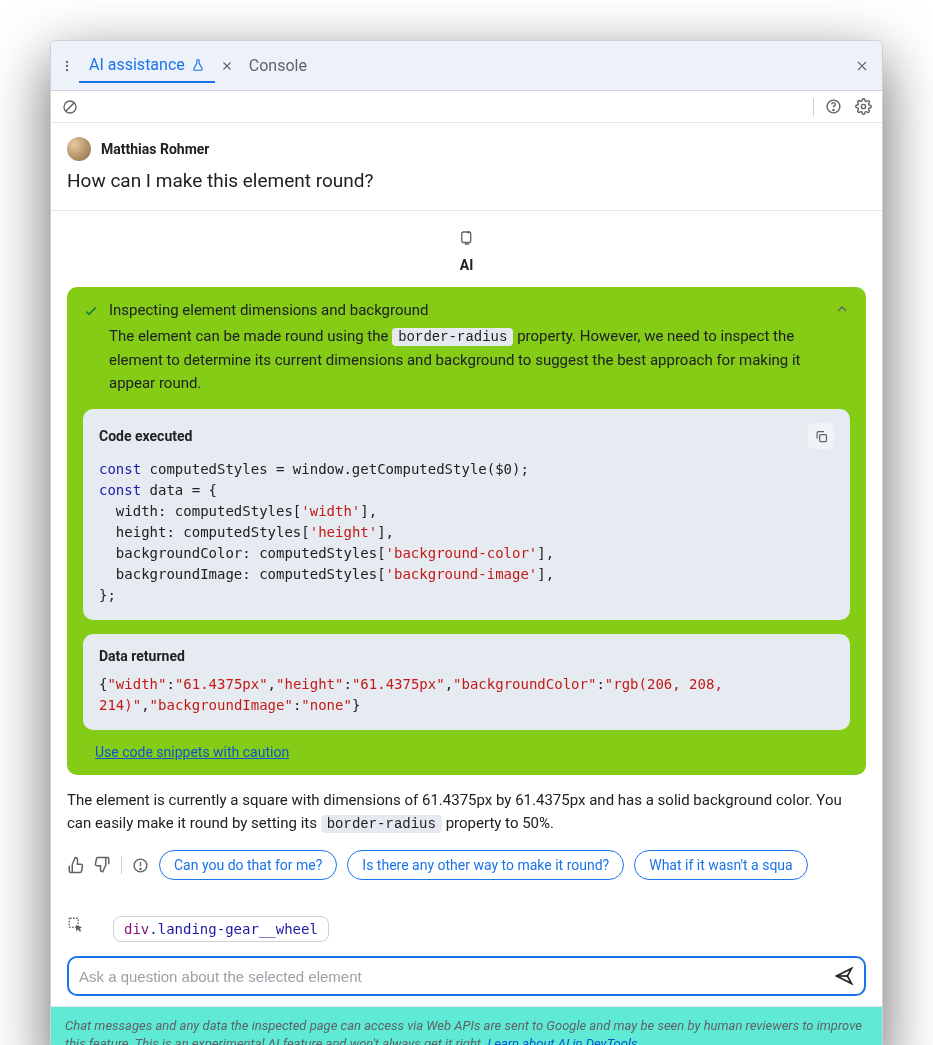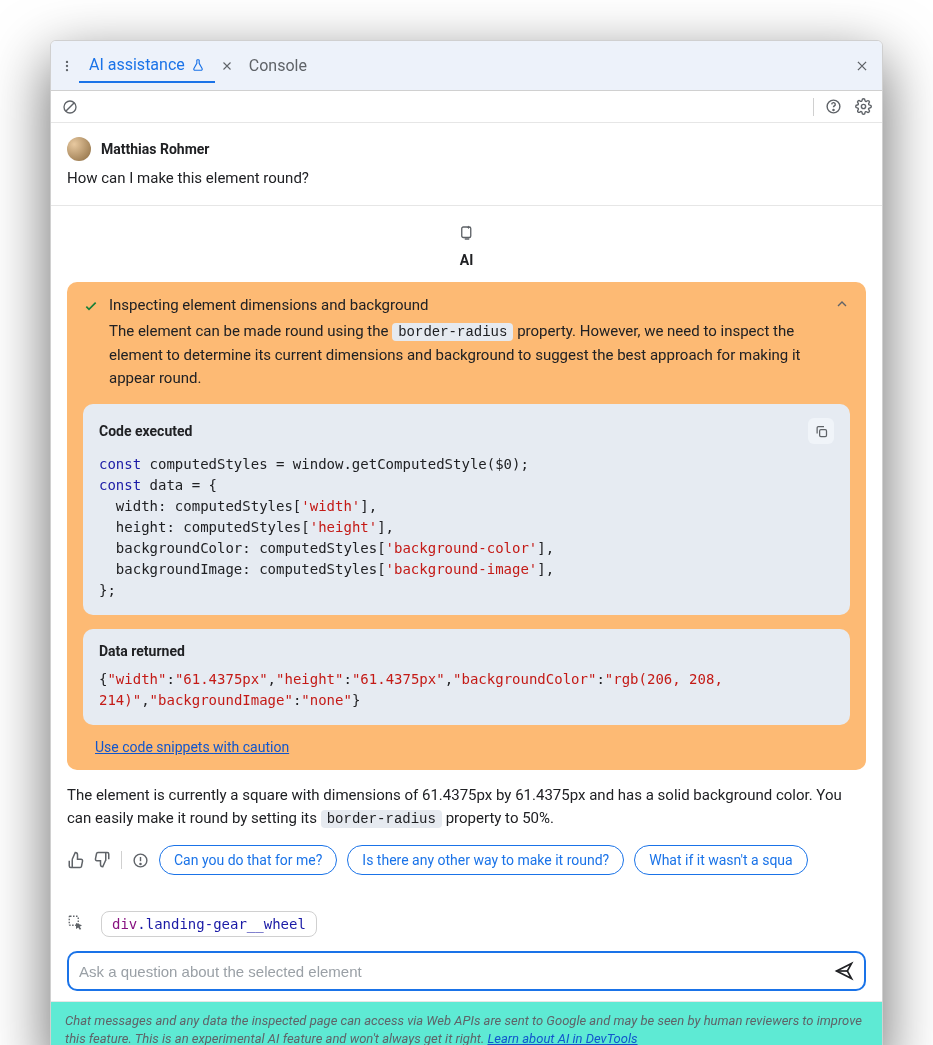--- a/index.html
+++ b/index.html
@@ -49,31 +49,31 @@
   .toolbar .spacer { flex: 1; }
   .toolbar .icon-btn { width:22px; height:22px; display:flex; align-items:center; justify-content:center; color:#5f6368; cursor:pointer; }
   .toolbar .divider { width:1px; height:18px; background:#d0d0d0; }
 
   .content { padding: 14px 16px; }
 
   
   .user-row { display:flex; align-items:center; gap:10px; margin-bottom: 8px; }
   .avatar { width:24px; height:24px; border-radius:50%; background: radial-gradient(circle at 30% 30%, #e8c9a0, #8a6a3f); }
   .user-name { font-weight: 700; color:#202124; font-size:14px; }
-  .user-msg { font-size: 15px; color:#202124; margin-bottom: 18px; }
+  .user-msg { font-size: 19px; color:#202124; margin-bottom: 18px; }
 
   .hr { border: none; border-top: 1px solid #e6e6e6; margin: 0 -16px 18px -16px; }
 
   
   .ai-head { display:flex; align-items:center; gap:10px; margin-bottom: 14px; flex-direction: column; }
   .ai-head .ai-label { font-weight: 700; font-size:14px; color:#202124; }
 
   
   .inspect-box {
-    background: #fdba74; border-radius: 10px; padding: 14px 16px 14px 16px;
+    background: #84cc16; border-radius: 10px; padding: 14px 16px 14px 16px;
     margin-bottom: 14px;
   }
   .inspect-head { display:flex; align-items:flex-start; gap:10px; }
   .check { color:#188038; margin-top:2px; flex-shrink:0; }
   .inspect-title { font-size:15px; color:#202124; }
   .chevron { margin-left:auto; color:#5f6368; cursor:pointer; }
   .inspect-body { margin-left: 26px; margin-top: 6px; font-size:15px; color:#202124; line-height:1.55; }
   .inline-code { font-family: Liberation Mono, monospace; background:#e6eaf0; padding:1px 6px; border-radius:4px; font-size:14px; }
 
   .code-card {
@@ -95,21 +95,21 @@
 
   
   .feedback-row { display:flex; align-items:center; gap:10px; overflow:hidden; }
   .fb-icons { display:flex; align-items:center; gap:8px; color:#5f6368; }
   .fb-divider { width:1px; height:18px; background:#d0d0d0; margin:0 2px; }
   .chips { display:flex; gap:10px; overflow:hidden; }
   .chip { border:1px solid #1a73e8; color:#1a73e8; border-radius:18px; padding:6px 14px; font-size:14px; white-space:nowrap; cursor:pointer; }
   .chip.cut { overflow: hidden; text-overflow: clip; }
 
   
-  .context-row { display:flex; align-items:center; gap:14px; padding: 22px 16px 8px 16px; }
+  .context-row { display:flex; align-items:flex-start; gap:26px; padding: 22px 16px 8px 16px; }
   .pick-icon { width:20px; height:20px; color:#5f6368; }
   .elem-chip {
     border:1px solid #d0d0d0; border-radius:8px; padding:4px 10px;
     font-family: ui-monospace, Menlo, monospace; font-size:14px;
   }
   .elem-chip .tag { color:#881280; }
   .elem-chip .cls { color:#1a1aa6; }
 
   .input-wrap { padding: 6px 16px 10px 16px; }
   .input-box {

